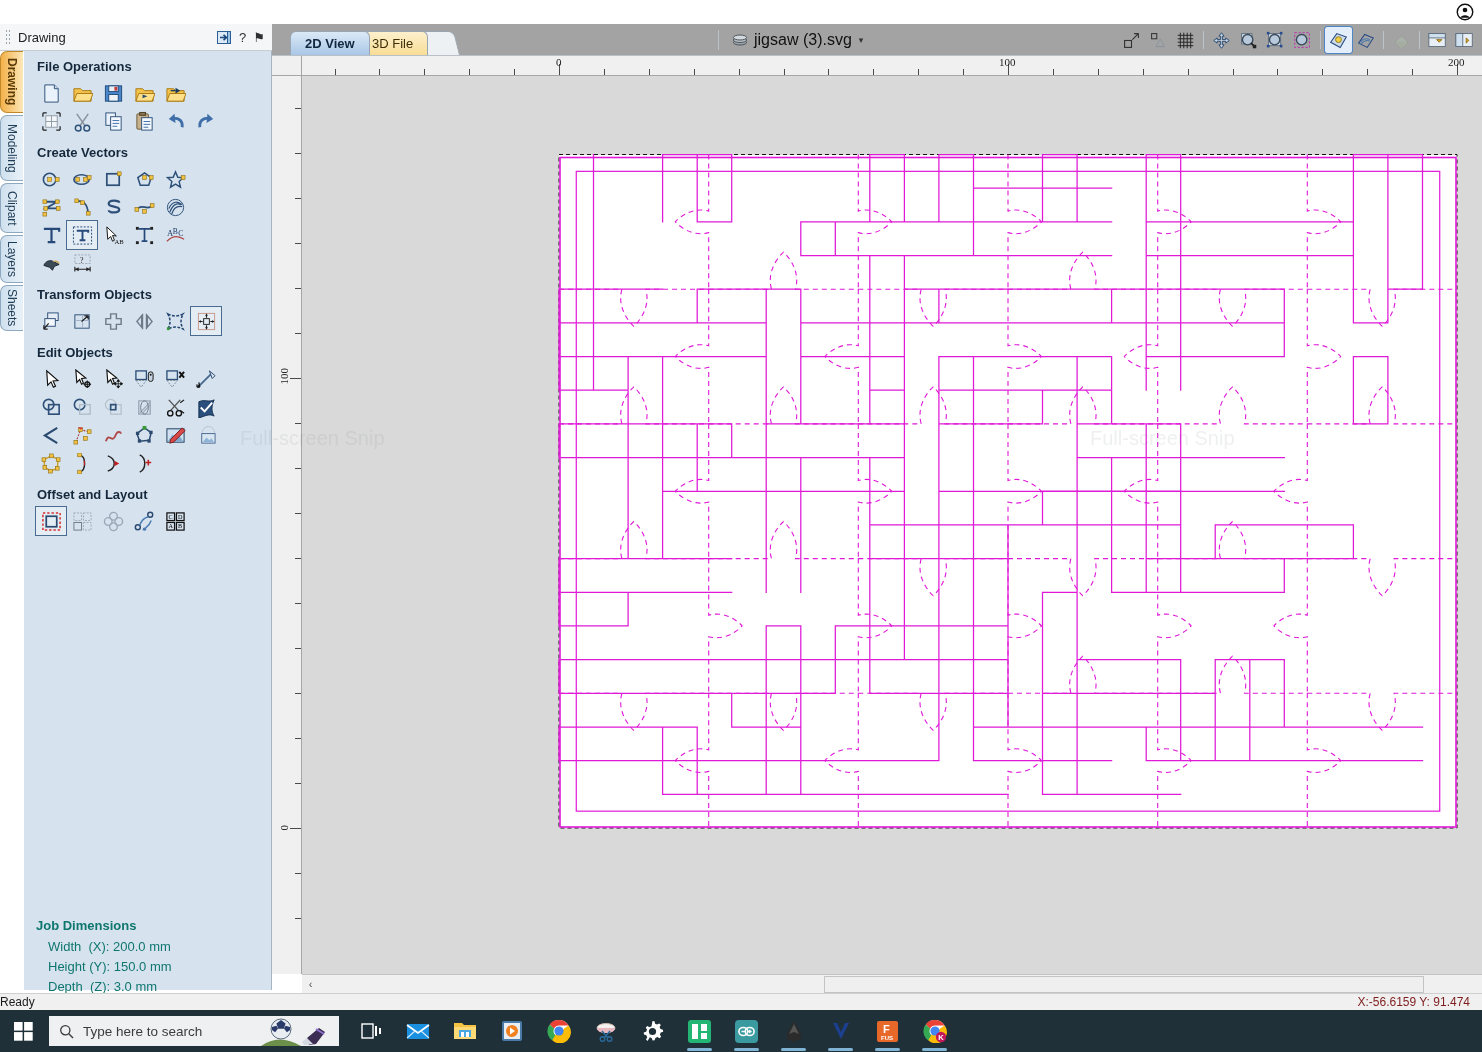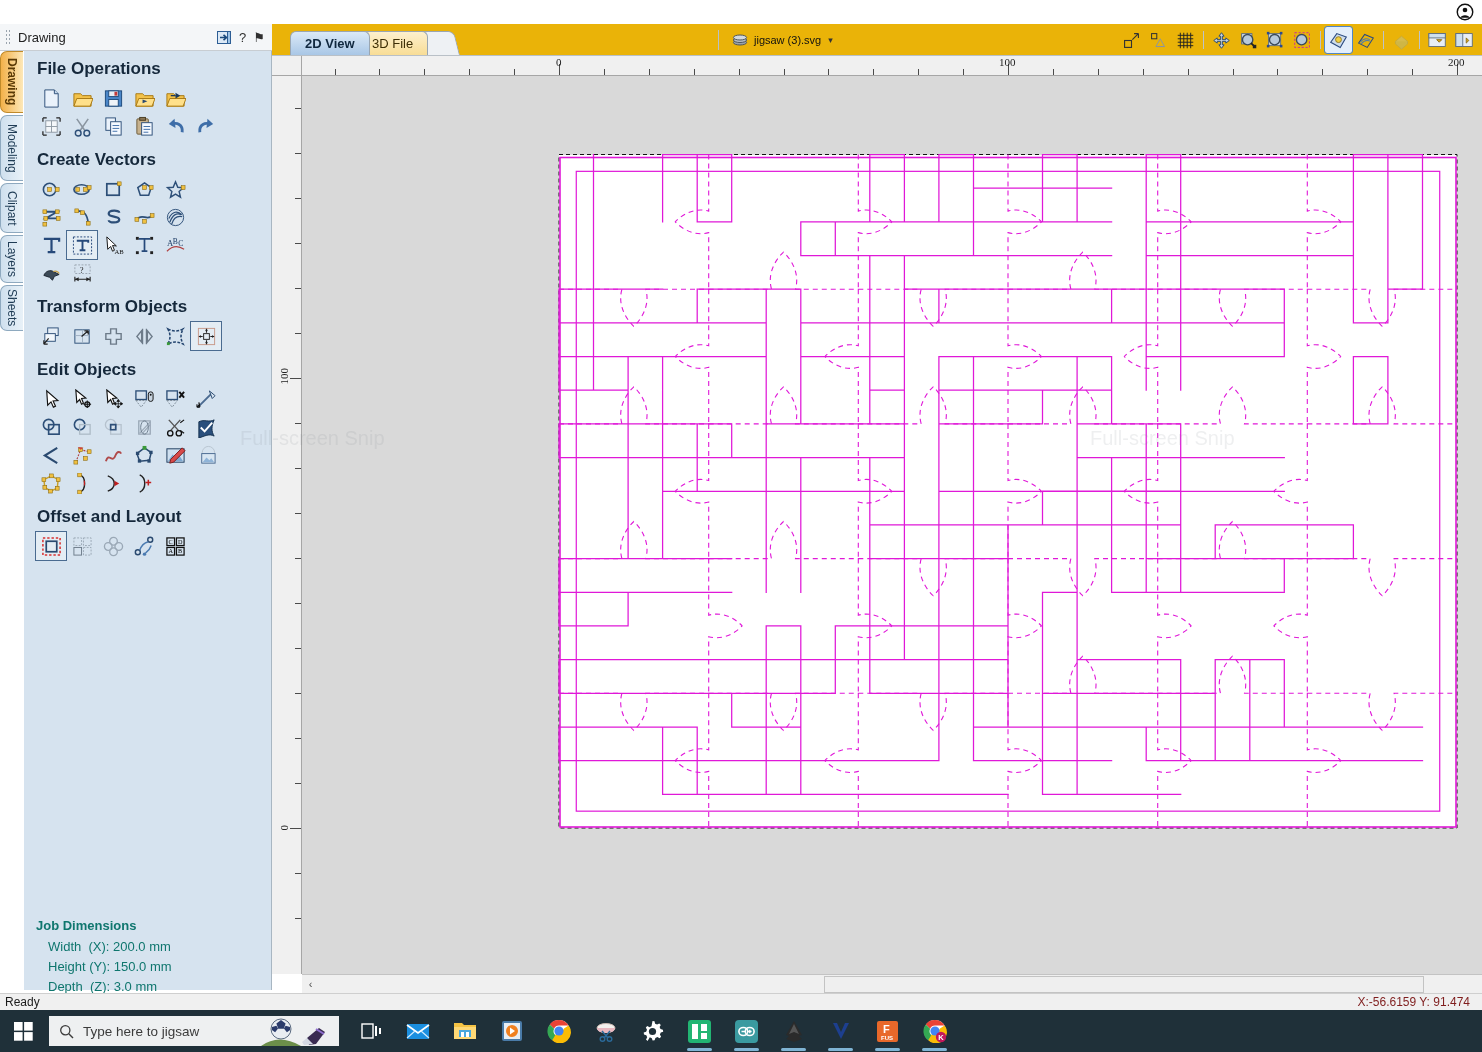--- a/index.html
+++ b/index.html
@@ -61,21 +61,21 @@
   }
   .vtab.active span { color: #5a3a06; font-weight: bold; }
 
   
   .toolpanel {
     position: absolute; left: 24px; top: 51px; width: 248px; height: 939px;
     background: #d6e3ef; border-right: 1px solid #a8b6c2;
     overflow: hidden;
   }
   .grp-title {
-    font-size: 17px; font-weight: bold; color: #15283b;
+    font-size: 13px; font-weight: bold; color: #15283b;
     margin: 10px 0 5px 13px;
   }
   .grp-title.first { margin-top: 8px; }
   .icon-row { display: flex; margin-left: 12px; }
   .tool {
     width: 30px; height: 28px; margin-right: 1px;
     display: flex; align-items: center; justify-content: center;
     position: relative;
   }
   .tool.sel {
@@ -88,21 +88,21 @@
   .jobdim {
     position: absolute; left: 36px; bottom: 55px; width: 230px;
     color: #0f766e; font-size: 13px; line-height: 20px;
   }
   .jobdim .jd-title { font-weight: bold; margin-bottom: 1px; }
   .jobdim .jd-row { margin-left: 12px; white-space: pre; }
 
   
   .tabstrip {
     position: absolute; left: 272px; top: 24px; right: 0; height: 32px;
-    background: #eab308; border-bottom: 1px solid #b9c0c7;
+    background: #a3a3a3; border-bottom: 1px solid #b9c0c7;
   }
   .vtab2 {
     position: absolute; bottom: 0; height: 24px; padding: 0 14px;
     display: flex; align-items: center; font-size: 13px;
     border: 1px solid #9aa6b1; border-bottom: none;
     border-radius: 6px 6px 0 0;
   }
   .vtab2.t2d {
     left: 18px; background: linear-gradient(to bottom,#dbe9f7,#a9c7e6);
     color: #10283f; font-weight: bold; z-index: 3;
@@ -116,21 +116,21 @@
     transform: skewX(14deg); border-radius: 0 6px 0 0;
   }
   .filebox {
     position: absolute; left: 460px; top: 5px; height: 22px;
     display: flex; align-items: center; gap: 6px;
   }
   .filebox .sep {
     position: absolute; left: -14px; top: 1px; width: 1px; height: 20px;
     background: #b9c0c7;
   }
-  .filebox .fname { font-size: 11px; color: #111; }
+  .filebox .fname { font-size: 16px; color: #111; }
   .filebox .caret { font-size: 9px; color: #333; margin-left: 1px; }
 
   
   .rtools {
     position: absolute; right: 4px; top: 2px; height: 28px;
     display: flex; align-items: center;
   }
   .rtool {
     width: 27px; height: 26px; display: flex; align-items: center;
     justify-content: center; position: relative;
@@ -191,21 +191,21 @@
     position: absolute; top: 0; height: 17px;
     background: #efefef; border: 1px solid #c3c3c3;
   }
 
   
   .statusbar {
     position: absolute; left: 0; right: 0; bottom: 42px; height: 17px;
     background: #f0f0f0; border-top: 1px solid #cfcfcf;
     display: flex; align-items: center; font-size: 12px; color: #1a1a1a;
   }
-  .statusbar .st-left { margin-left: 5px; }
+  .statusbar .st-left { }
   .statusbar .st-right { margin-left: auto; margin-right: 12px; color: #7f1d1d; white-space: nowrap; }
 
   
   .taskbar {
     position: absolute; left: 0; bottom: 0; width: 1482px; height: 42px;
     background: #1f3039; display: flex; align-items: center;
   }
   .start-btn {
     width: 46px; height: 42px; display: flex; align-items: center;
     justify-content: center;
@@ -939,21 +939,21 @@
         <rect x="10.1" y="0" width="8.6" height="8.6" fill="#fff"></rect>
         <rect x="0" y="10.1" width="8.6" height="8.6" fill="#fff"></rect>
         <rect x="10.1" y="10.1" width="8.6" height="8.6" fill="#fff"></rect>
       </svg>
     </div>
     <div class="searchbox">
       <svg class="si" width="15" height="15" viewBox="0 0 15 15">
         <circle cx="6.3" cy="6.3" r="4.6" fill="none" stroke="#3b3b3b" stroke-width="1.3"></circle>
         <path d="M9.8 9.8L14 14" stroke="#3b3b3b" stroke-width="1.4" fill="none"></path>
       </svg>
-      <div class="sp">Type here to jigsaw</div>
+      <div class="sp">Type here to search</div>
       <svg width="78" height="30" style="position:absolute;right:0;top:0" viewBox="0 0 78 30">
         <path d="M0 30 Q18 17 40 30 Z" fill="#6c8f4a"></path>
         <circle cx="20" cy="13" r="10" fill="#e9edf2" stroke="#5a6a80"></circle>
         <path d="M20 4l4.6 3.4-1.8 5.4h-5.6L15.4 7.4z" fill="#2a3b6b"></path>
         <path d="M11 11l4.4-1.2 1.7 2.8-3 3.6-3.2-2.2z" fill="#2a3b6b"></path>
         <path d="M29 11l-4.4-1.2-1.7 2.8 3 3.6 3.2-2.2z" fill="#2a3b6b"></path>
         <path d="M46 22l12-10 6 4-9 12-7 1z" fill="#3a2c52"></path>
         <path d="M46 22l-5 4 2 3 9-1z" fill="#d4d9e4"></path>
         <path d="M55 13l8 5" stroke="#8f6fd0" stroke-width="2" fill="none"></path>
       </svg>

